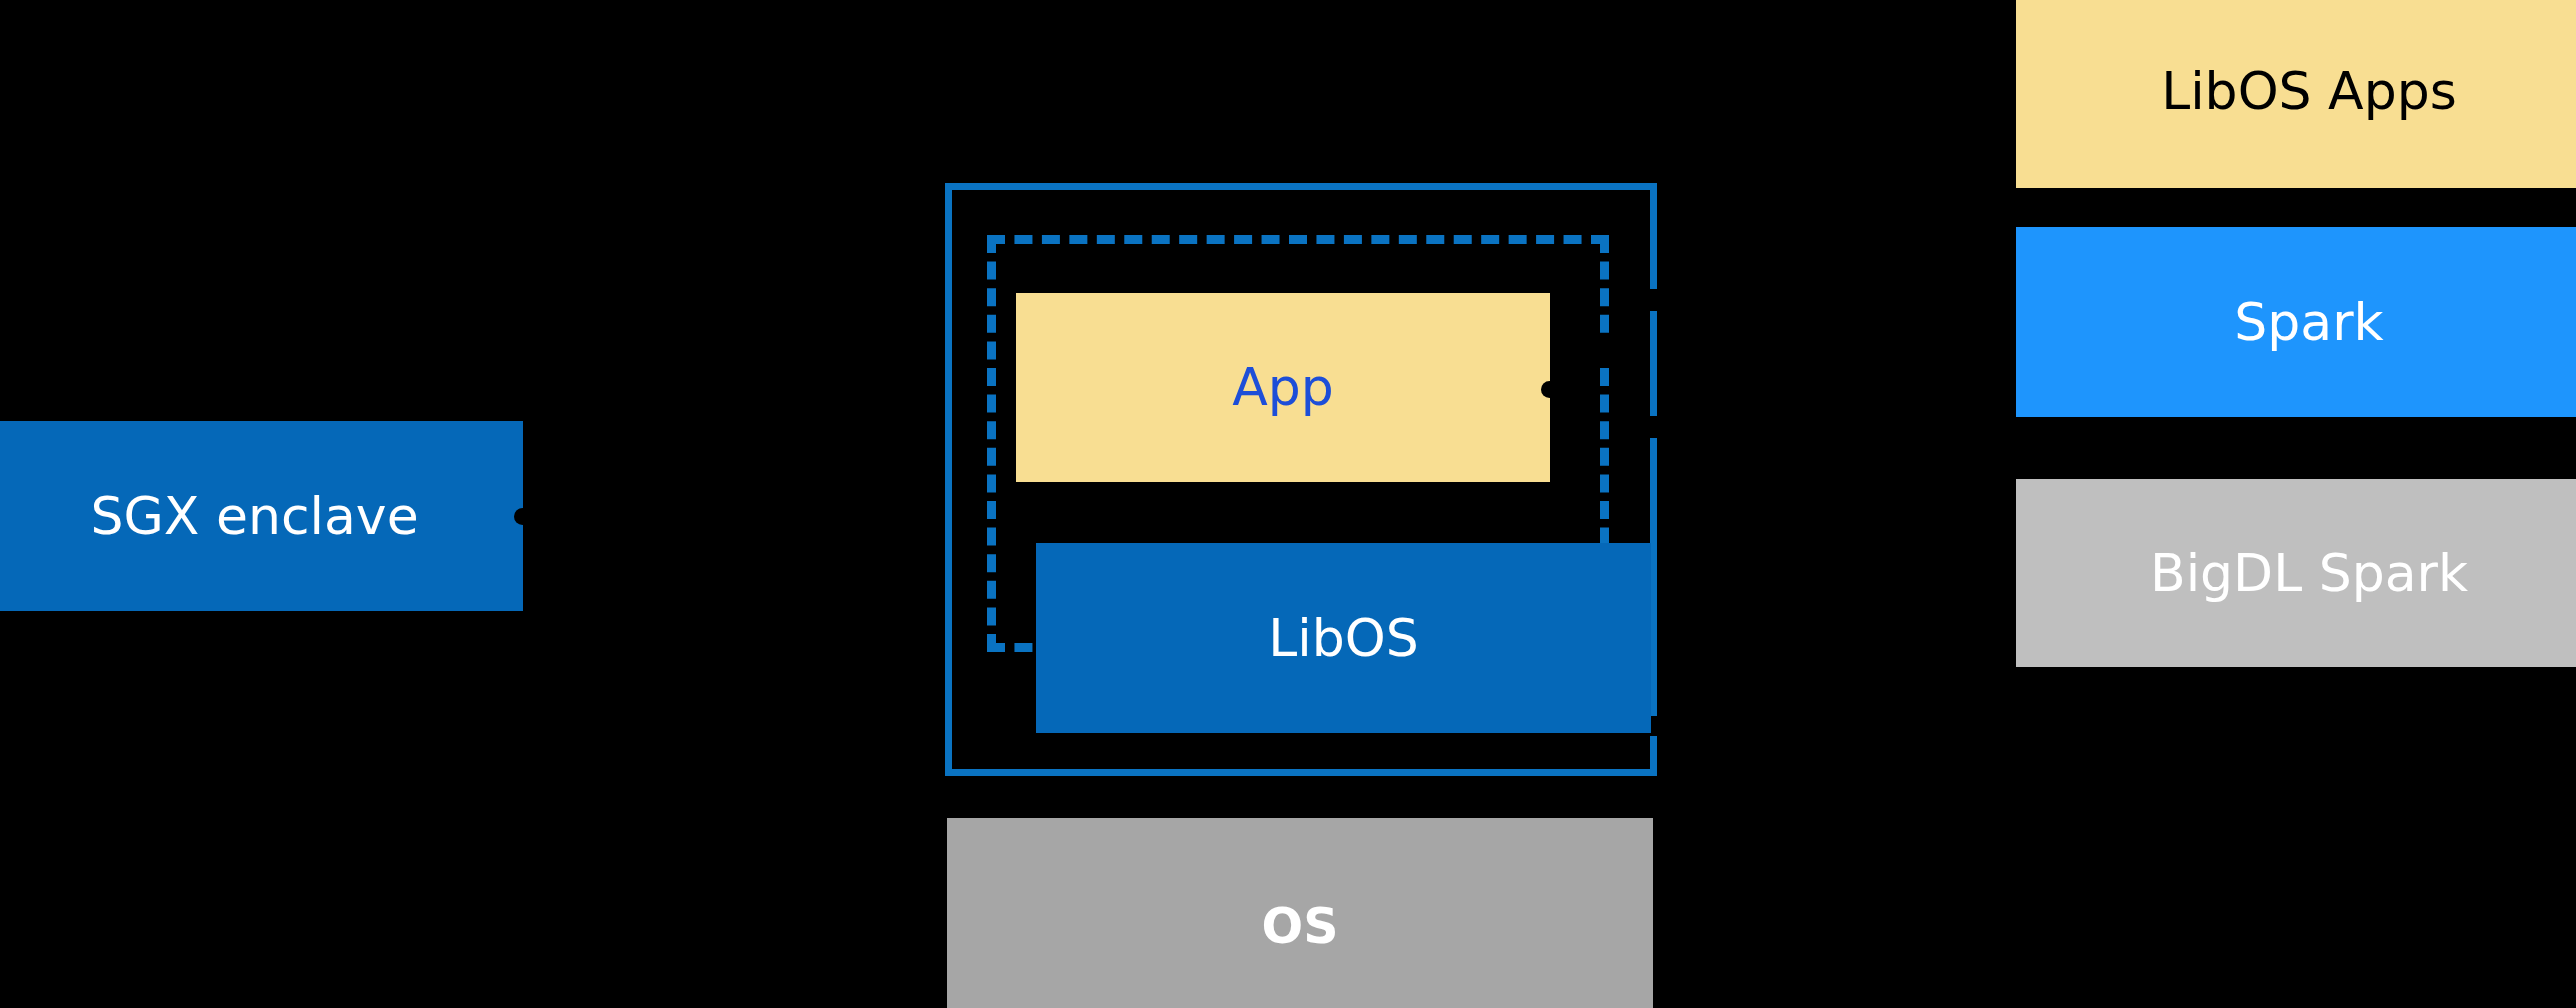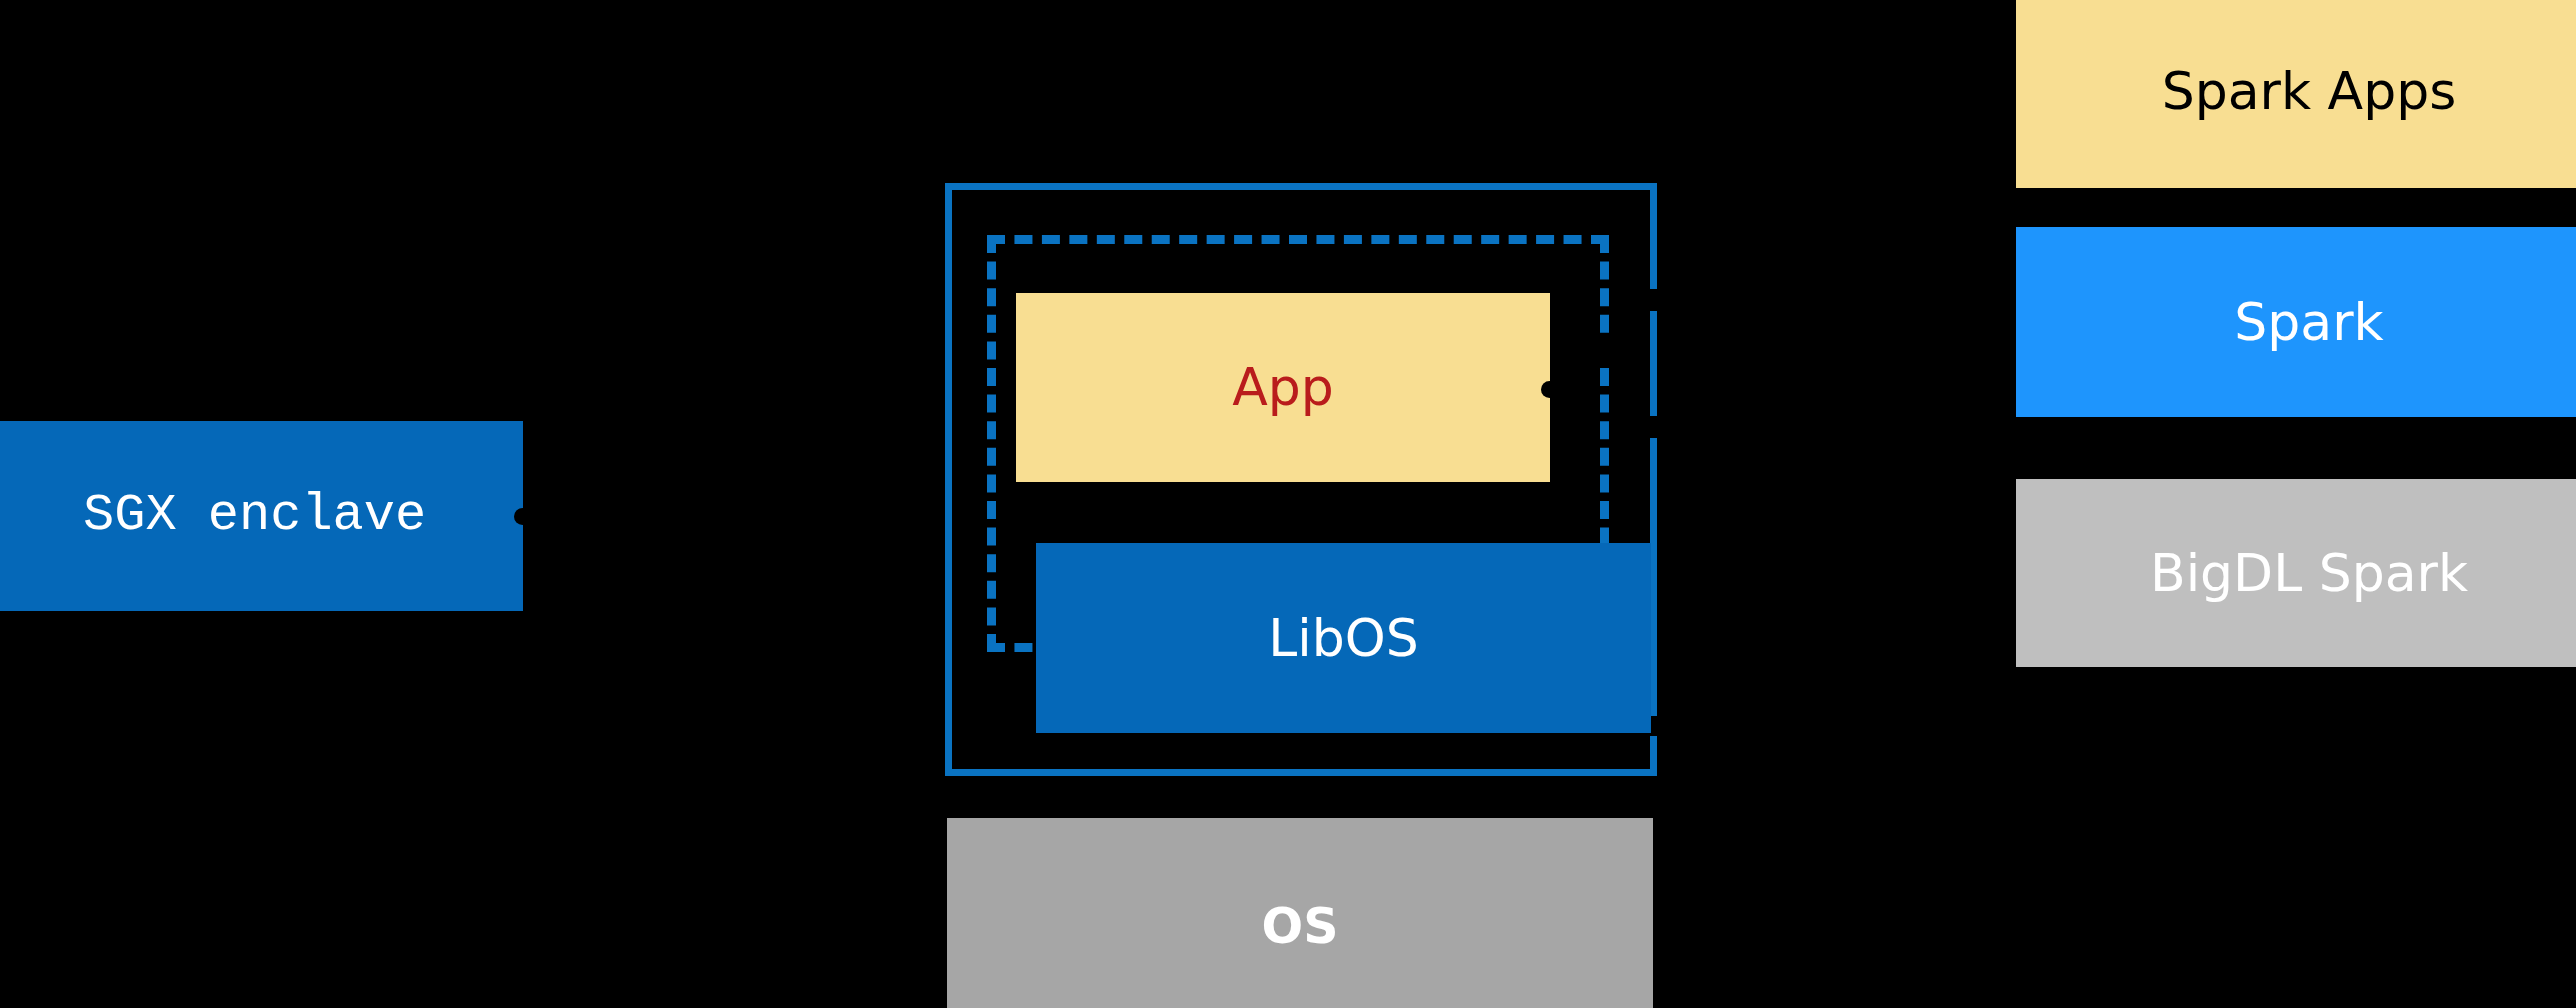--- a/index.html
+++ b/index.html
@@ -35,21 +35,21 @@
   #sgx-enclave-box {
     left: -13.4px;
     top: 421px;
     width: 536px;
     height: 190px;
     background: #0568B8;
     color: #FFFFFF;
     font-size: 52px;
     font-weight: 400;
   }
-  #sgx-enclave-label { display: block; font-family: Liberation Mono, monospace; }
+  #sgx-enclave-label { display: block; }
 
   
   #sgx-connector-dot {
     position: absolute;
     left: 514px;
     top: 508px;
     width: 17px;
     height: 17px;
     border-radius: 50%;
     background: #000000;
@@ -89,21 +89,21 @@
   #cut-right-dashed-a  { left: 1594px; top: 338px; width: 28.5px; height: 22px; transform: skewX(-28deg); }
   #cut-right-outline-c { left: 1642px; top: 716px; width: 28.5px; height: 20px; transform: skewX(-28deg); }
 
   
   #app-box {
     left: 1016px;
     top: 293px;
     width: 534px;
     height: 189px;
     background: #F8DE92;
-    color: #b91c1c;
+    color: #1d4ed8;
     font-size: 52px;
     font-weight: 400;
   }
 
   
   #app-connector-dot {
     position: absolute;
     left: 1541px;
     top: 381px;
     width: 17px;
@@ -194,21 +194,21 @@
 
   <div class="box" id="libos-box">
     <span>LibOS</span>
   </div>
 
   <div class="box" id="os-box">
     <span>OS</span>
   </div>
 
   <div class="box" id="user-apps-box">
-    <span>Spark Apps</span>
+    <span>LibOS Apps</span>
   </div>
   <div class="box" id="bigdl-box">
     <span>Spark</span>
   </div>
   <div class="box" id="apache-spark-box">
     <span>BigDL Spark</span>
   </div>
 
 </div>
 

